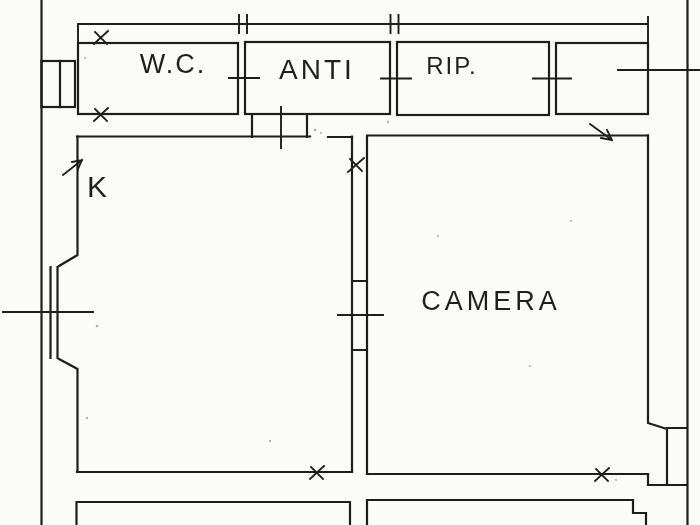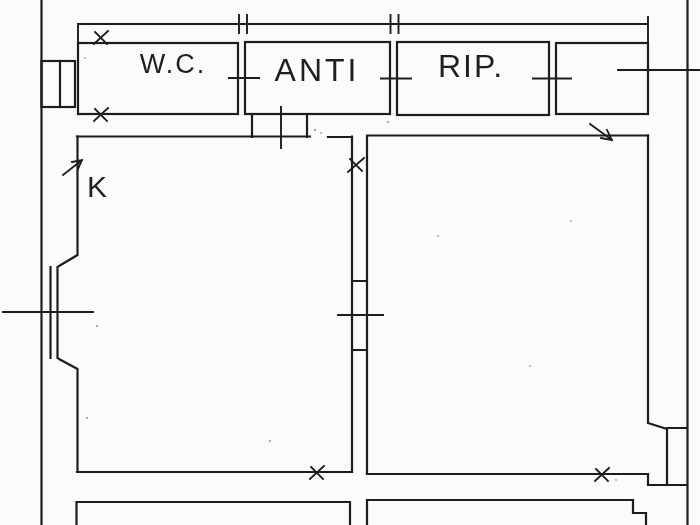--- a/index.html
+++ b/index.html
@@ -18,22 +18,22 @@
   .plan-canvas svg{position:absolute;left:0;top:0;}
   .room-label{
     position:absolute;
     transform:translate(-50%,-50%);
     color:var(--text);
     white-space:nowrap;
     font-weight:400;
     user-select:none;
   }
   .lbl-wc     {left:173px;top:64px; font-size:27px;letter-spacing:2px;text-align:center;}
-  .lbl-anti   {left:317px;top:70px; font-size:32px;letter-spacing:3px;}
-  .lbl-rip    {left:471px;top:66px; font-size:32px;letter-spacing:2px;}
+  .lbl-anti   {left:317px;top:70px; font-size:28px;letter-spacing:3px;}
+  .lbl-rip    {left:452px;top:66px; font-size:24px;letter-spacing:2px;}
   .lbl-k      {left:97px; top:187px;font-size:30px;}
   .lbl-living {left:197px;top:337px;font-size:23px;letter-spacing:1px;}
   .lbl-camera {left:491px;top:301px;font-size:27px;letter-spacing:4px;}
 </style>
 </head>
 <body>
 
 <div class="plan-canvas">
 
   <svg width="700" height="525" viewBox="0 0 700 525" fill="none" stroke="#1d1d1d" stroke-width="2.2" stroke-linecap="square">
@@ -118,14 +118,15 @@
       <circle cx="315" cy="130" r="1.3"></circle>
       <circle cx="321" cy="133" r="1.1"></circle>
       <circle cx="85" cy="58" r="1.0"></circle>
     </g>
   </svg>
 
   <div class="room-label lbl-wc">W.C.</div>
   <div class="room-label lbl-anti">ANTI</div>
   <div class="room-label lbl-rip">RIP.</div>
   <div class="room-label lbl-k">K</div>
+  <div class="room-label lbl-camera">CAMERA</div>
 
 </div>
 
 </body></html>

